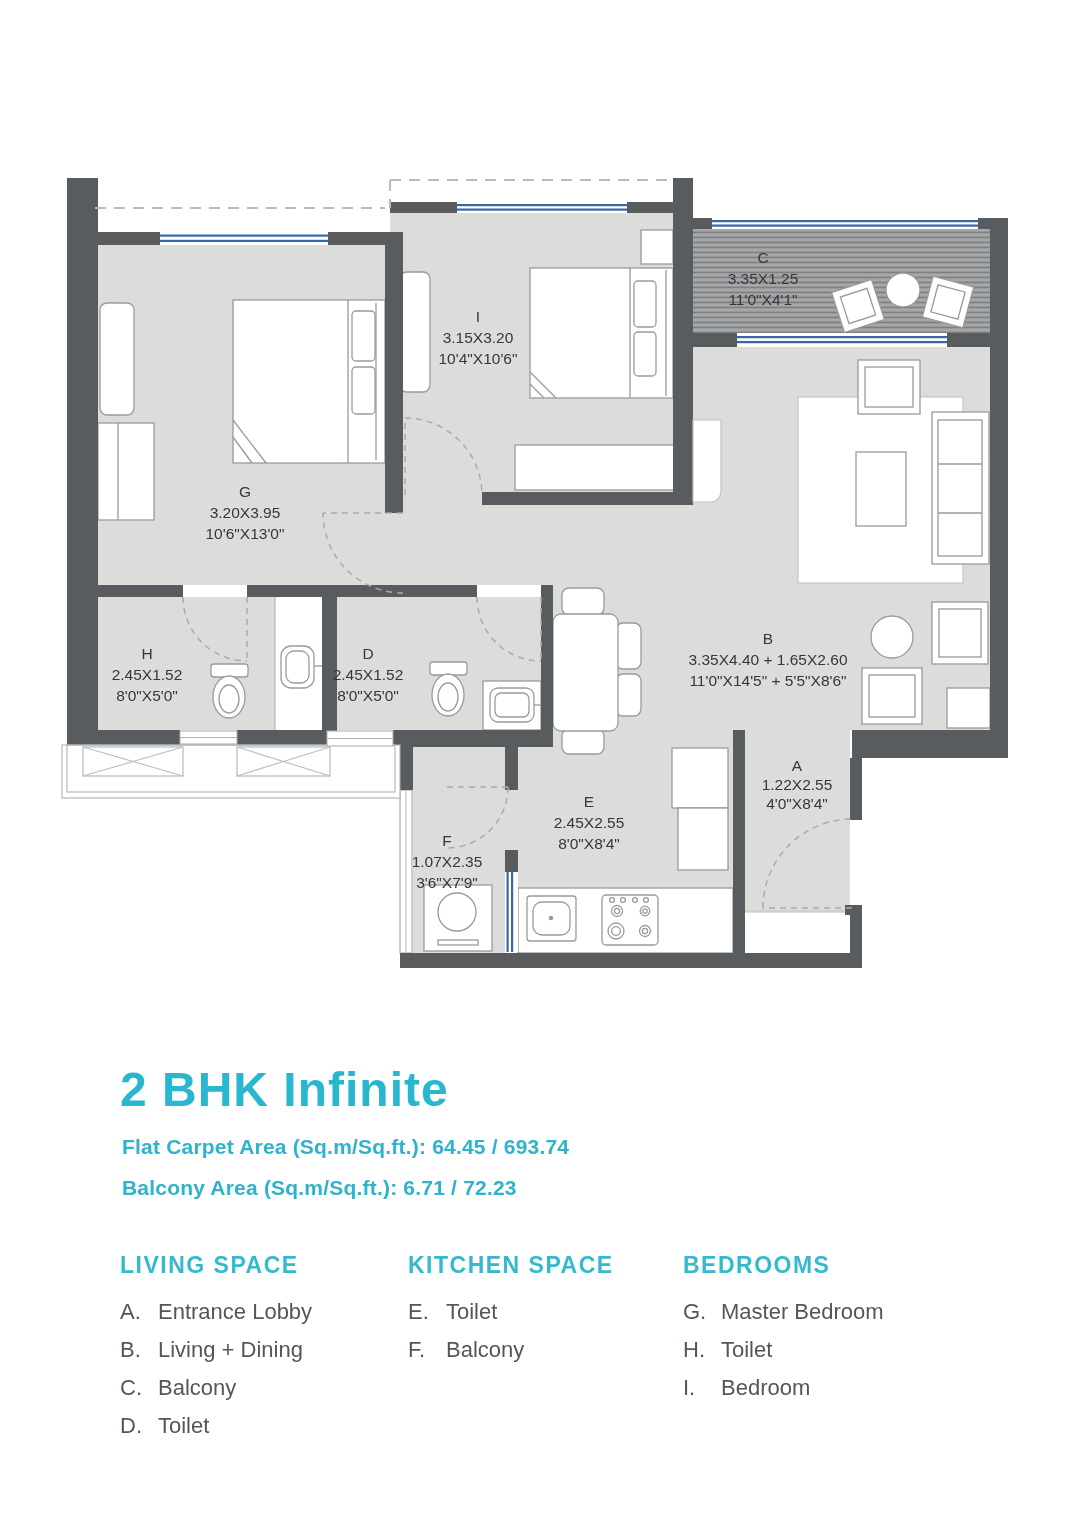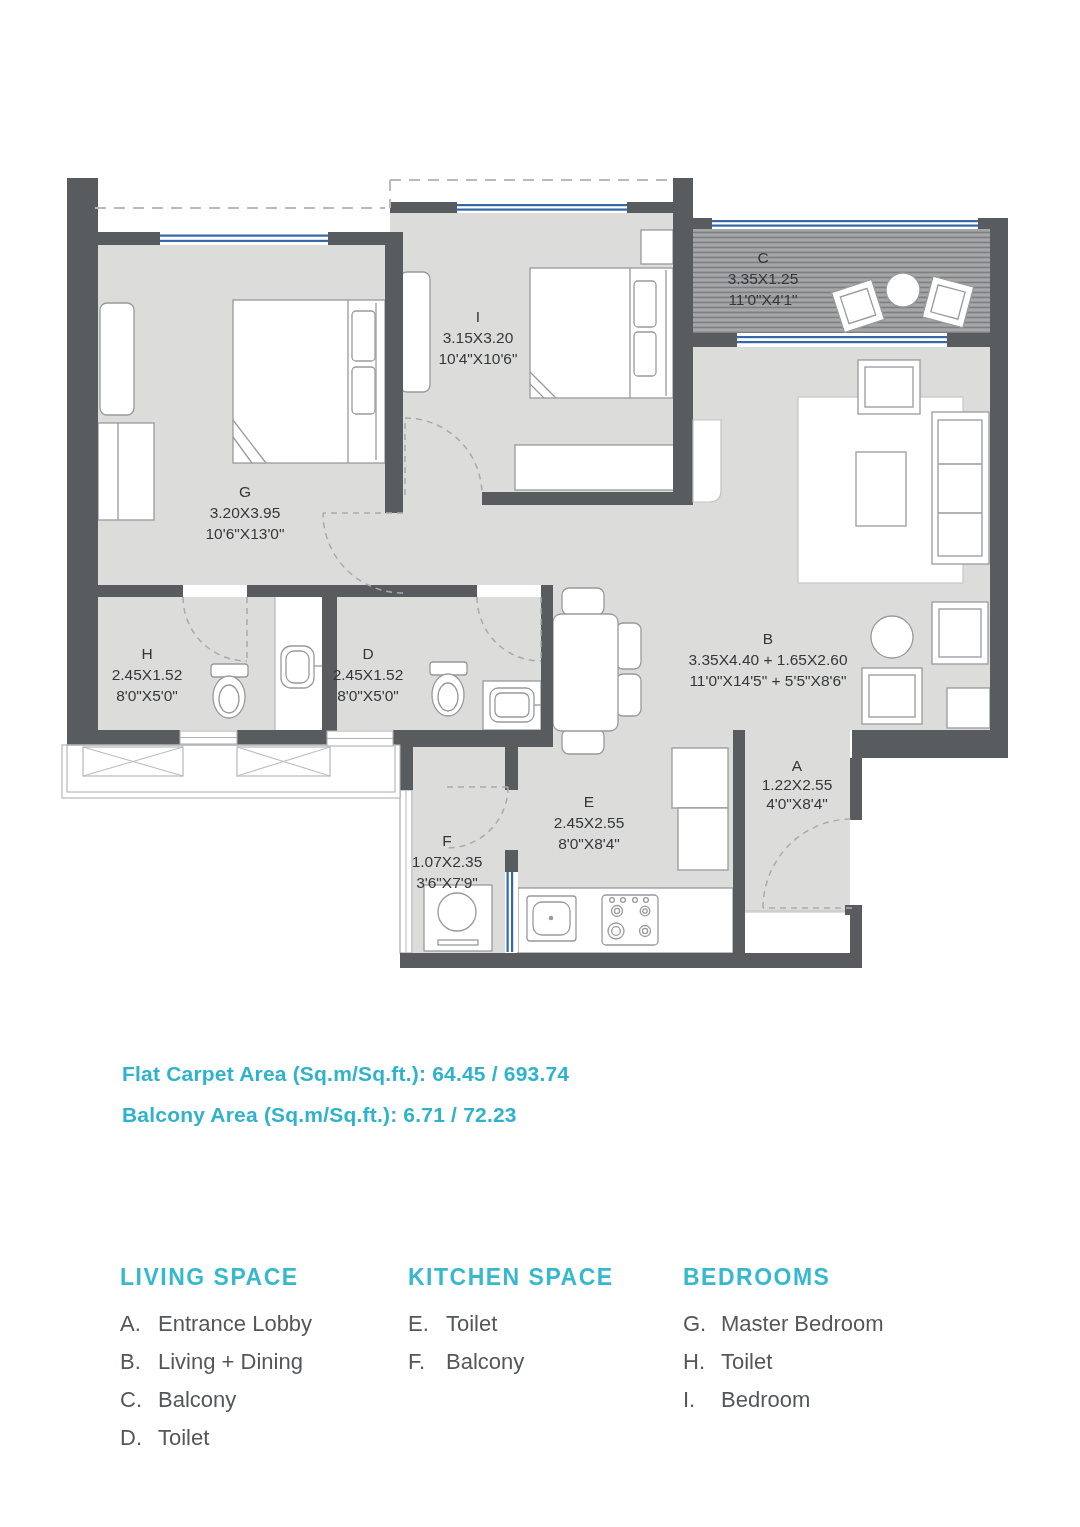--- a/index.html
+++ b/index.html
@@ -17,21 +17,21 @@
   .title-block{position:absolute;left:120px;top:1062px;}
   .page-title{
     color:#29b6cf;font-size:48px;font-weight:800;letter-spacing:1px;
     margin:0 0 18px 0;
   }
   .area-line{
     color:#2fb2cb;font-size:21px;font-weight:600;letter-spacing:.2px;
     margin:0 0 17px 2px;
   }
   .legend{position:absolute;left:0;top:1252px;width:1080px;}
-  .legend-col{position:absolute;top:12px;}
+  .legend-col{position:absolute;top:0;}
   .legend-col.c1{left:120px;}
   .legend-col.c2{left:408px;}
   .legend-col.c3{left:683px;}
   .legend-header{
     color:#36b9ce;font-size:23px;font-weight:600;letter-spacing:1.5px;
     margin:0 0 20px 0;
   }
   .legend-item{
     color:#53575a;font-size:22px;font-weight:500;margin:0 0 12px 0;
     display:flex;align-items:baseline;
@@ -352,20 +352,21 @@
     <text class="room-dim" x="589" y="849">8'0"X8'4"</text>
 
     <text class="room-letter" x="447" y="846">F</text>
     <text class="room-dim" x="447" y="867">1.07X2.35</text>
     <text class="room-dim" x="447" y="888">3'6"X7'9"</text>
   </g>
 </svg>
 </div>
 
 <div class="title-block">
+  <h1 class="page-title">2 BHK Infinite</h1>
   <p class="area-line">Flat Carpet Area (Sq.m/Sq.ft.): 64.45 / 693.74</p>
   <p class="area-line">Balcony Area (Sq.m/Sq.ft.): 6.71 / 72.23</p>
 </div>
 
 <div class="legend">
   <div class="legend-col c1">
     <h2 class="legend-header">LIVING SPACE</h2>
     <div class="legend-item">
       <span class="legend-key">A.</span>
       <span>Entrance Lobby</span>

